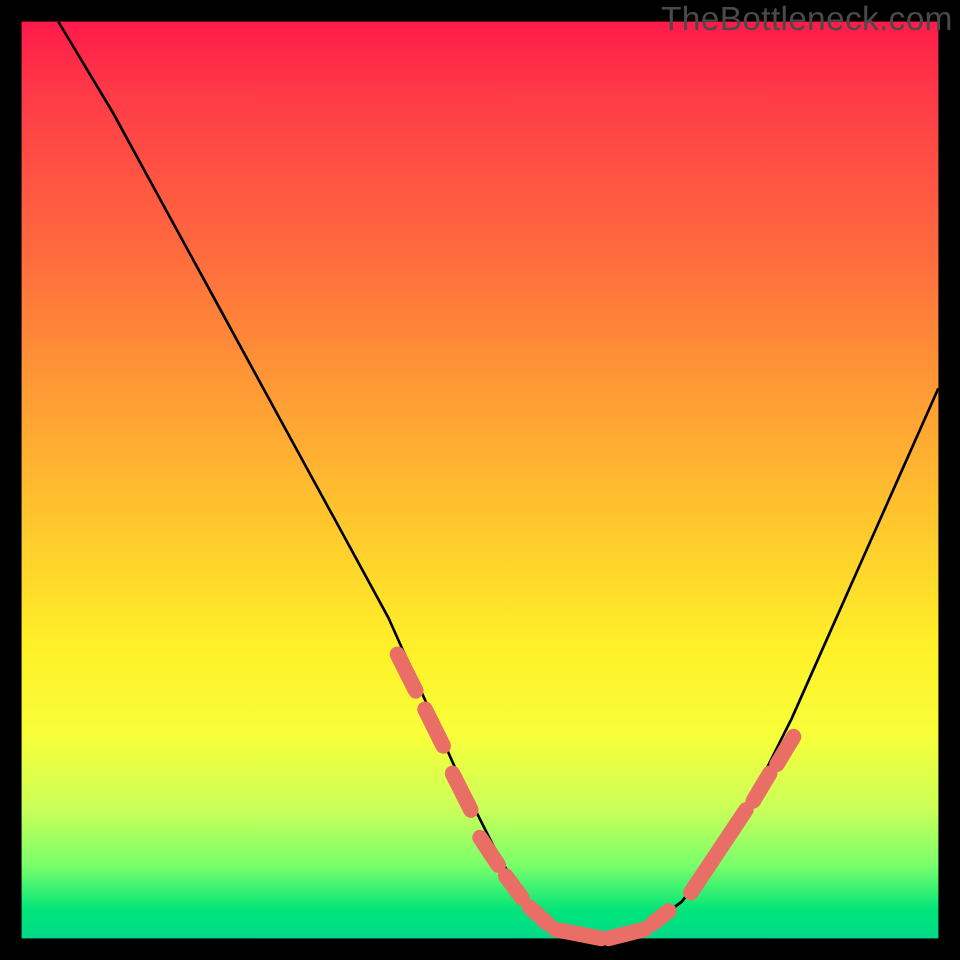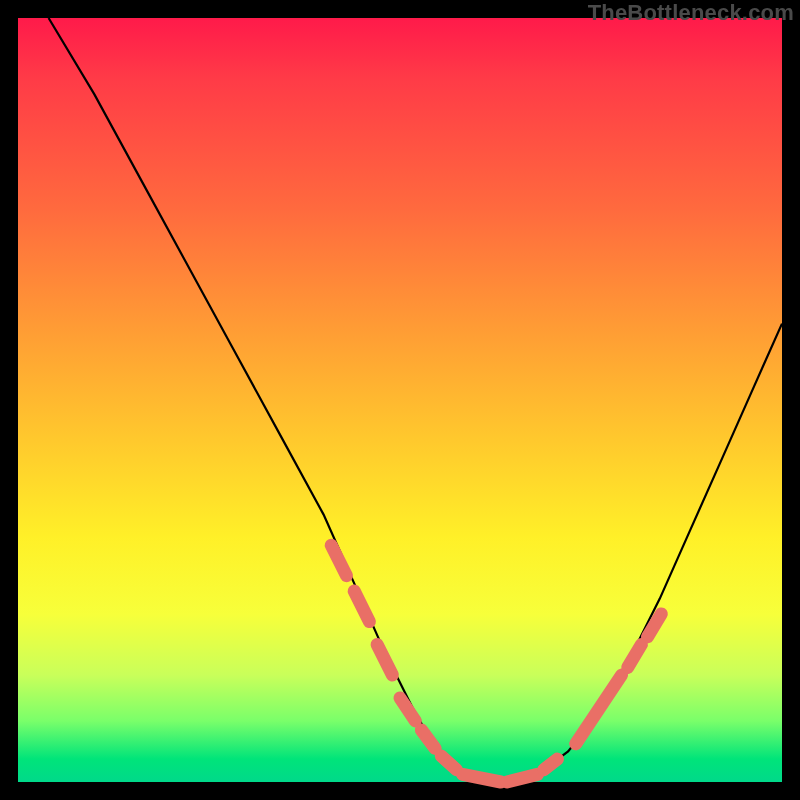--- a/index.html
+++ b/index.html
@@ -29,22 +29,22 @@
       #c9ff5a 86%,
       #7aff6a 92%,
       #00e47a 97%,
       #00d98a 100%
     );
   }
   .watermark {
     position: absolute;
     top: 0px;
     right: 6px;
-    font-size: 22px;
-    font-weight: 700;
+    font-size: 28px;
+    font-weight: 400;
     color: #4a4a4a;
     letter-spacing: 0.2px;
     user-select: none;
   }
   svg.curve {
     position: absolute;
     left: 0; top: 0;
     width: 100%;
     height: 100%;
     overflow: visible;

